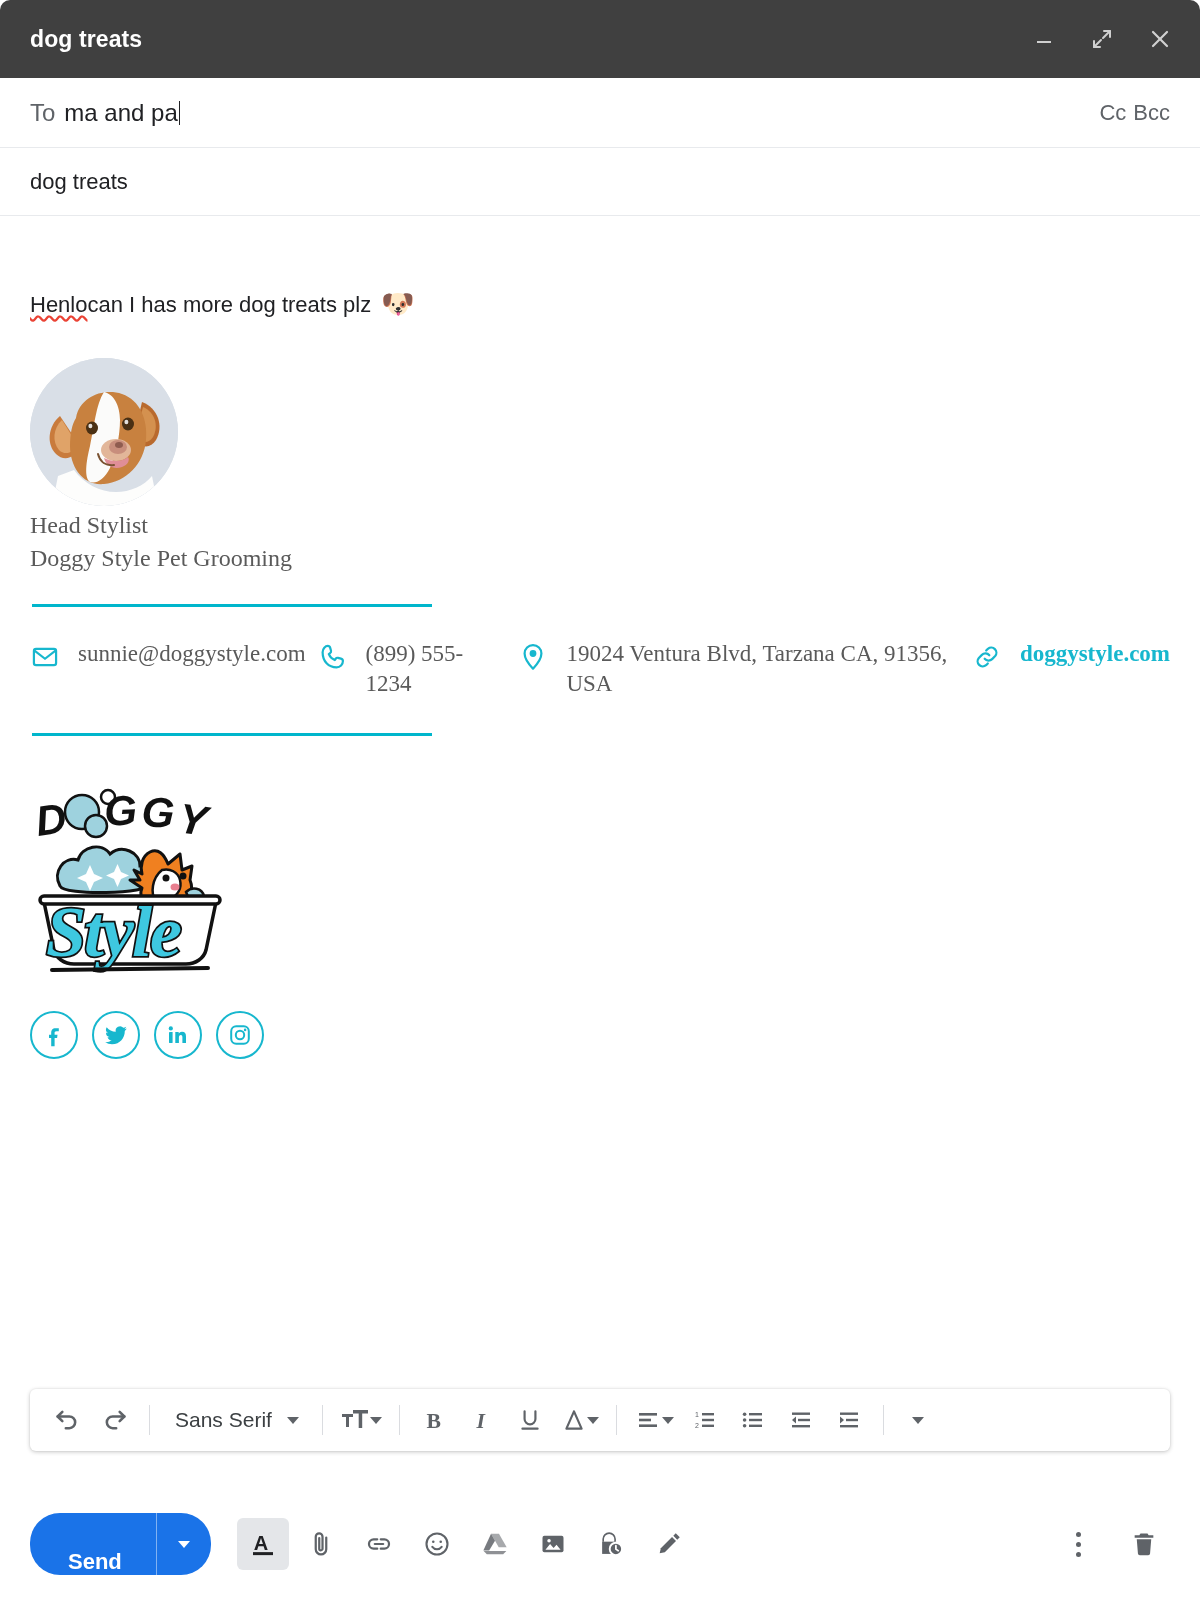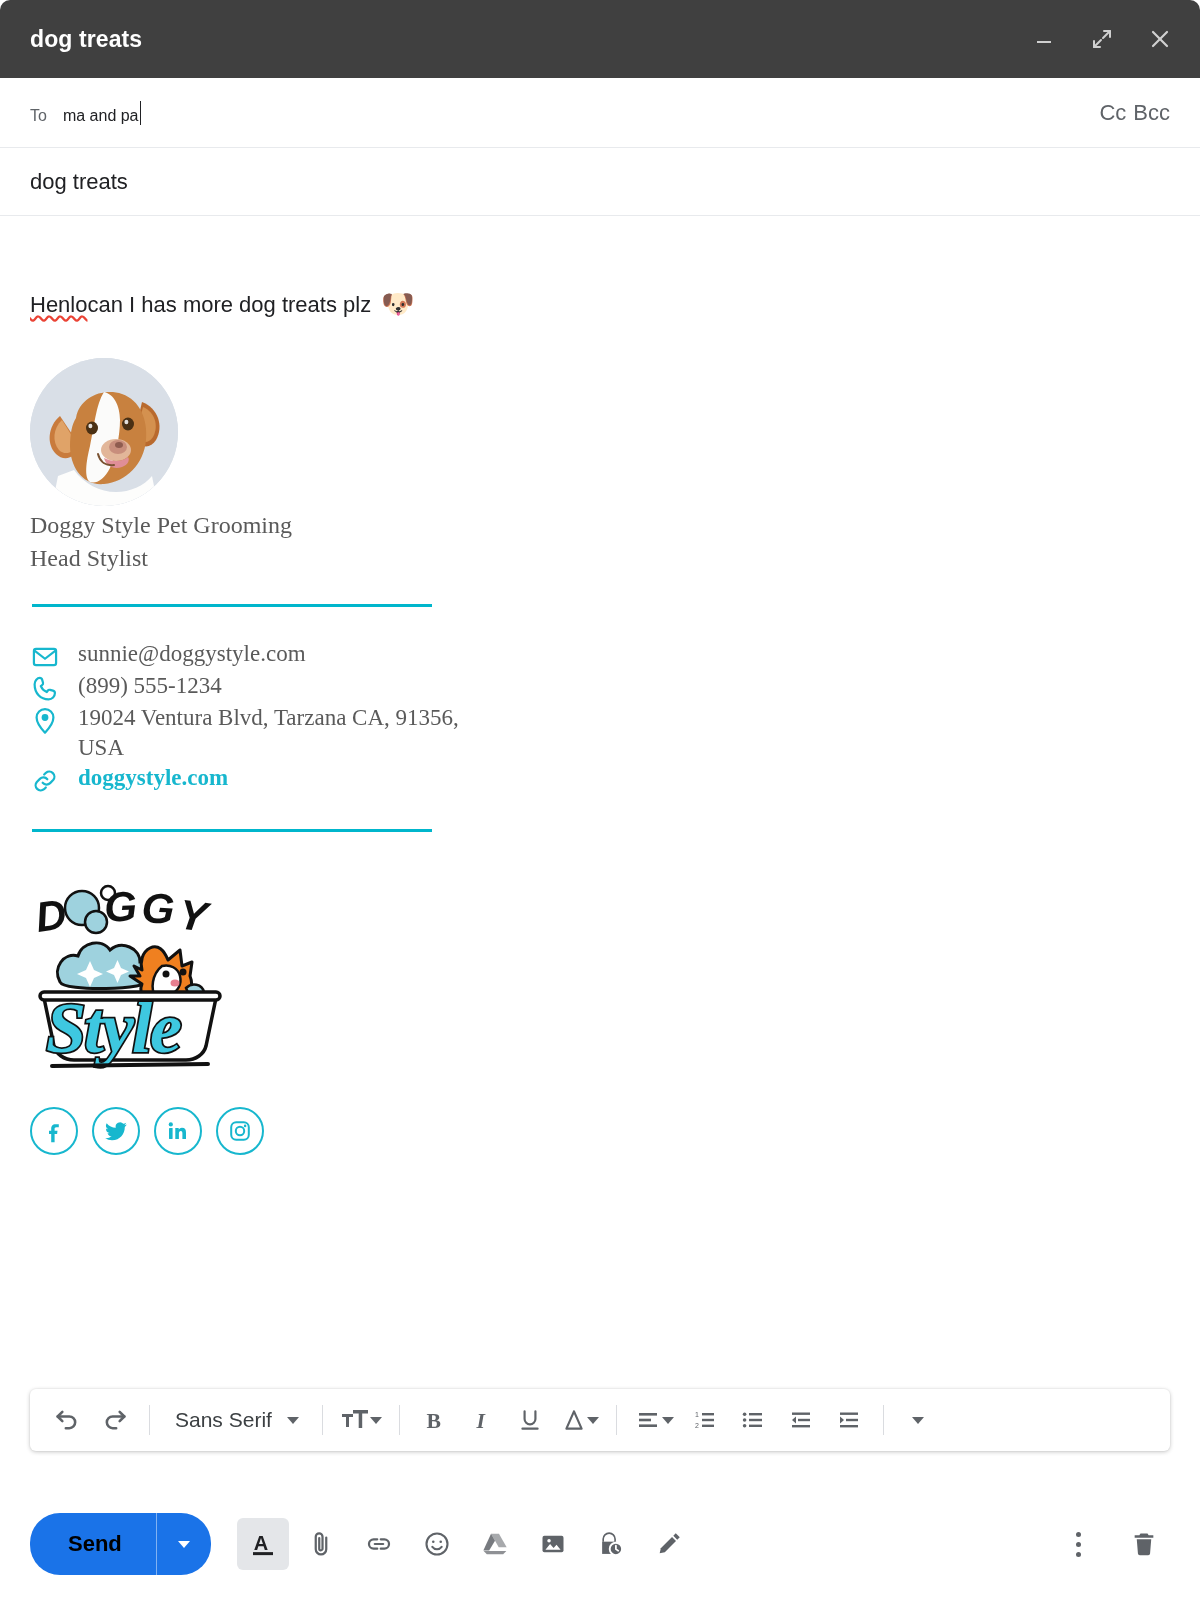--- a/index.html
+++ b/index.html
@@ -62,22 +62,21 @@
   }
   .to-row {
     height: 70px;
     display: flex;
     align-items: center;
     justify-content: space-between;
   }
   .to-left {
     display: flex;
     align-items: baseline;
-    font-size: 16px;
-    gap: 7px;
+    font-size: 24px;
   }
   .to-label {
     color: #5f6368;
     margin-right: 9px;
   }
   .to-value {
     color: #202124;
     position: relative;
   }
   .caret {
@@ -165,21 +164,22 @@
     width: 400px;
     height: 3px;
     background: #00b6cc;
     margin: 32px 0 0 2px;
   }
   .sig-rule.bottom { margin-top: 34px; }
 
   .contact-list {
     margin-top: 32px;
     display: flex;
-    flex-direction: column;
+    flex-direction: row;
+    gap: 12px;
   }
   .contact-row {
     display: flex;
     align-items: flex-start;
     gap: 18px;
   }
   .contact-icon {
     width: 30px;
     min-width: 30px;
     padding-top: 4px;
@@ -287,23 +287,23 @@
     align-items: stretch;
     height: 62px;
     background: #1a73e8;
     border-radius: 30px;
     overflow: hidden;
     cursor: pointer;
     margin-right: 26px;
   }
   .send-main {
     display: flex;
-    align-items: center;
+    align-items: flex-end;
     padding: 0 34px 0 38px;
-    color: #000000;
+    color: #ffffff;
     font-size: 22px;
     font-weight: bold;
   }
   .send-divider { width: 1px; background: rgba(255,255,255,0.45); }
   .send-arrow {
     display: flex;
     align-items: center;
     justify-content: center;
     width: 54px;
   }
@@ -425,22 +425,22 @@
             <ellipse cx="86" cy="92" rx="15" ry="11" fill="#e2b699"></ellipse>
             <ellipse cx="88" cy="89" rx="9" ry="7" fill="#c88e7c"></ellipse>
             <ellipse cx="89" cy="87" rx="4" ry="3" fill="#8f5c4f"></ellipse>
 
             <path d="M74 100 C76 108 84 112 92 109 C98 107 100 102 98 99 C92 104 82 104 74 100 Z" fill="#e08e97"></path>
             <path d="M68 96 C70 104 76 108 84 107" stroke="#7a5232" stroke-width="2" fill="none" stroke-linecap="round"></path>
           </g>
         </svg>
       </div>
 
+      <div class="sig-line">Head Stylist</div>
       <div class="sig-line">Doggy Style Pet Grooming</div>
-      <div class="sig-line">Head Stylist</div>
 
       <div class="sig-rule"></div>
 
       <div class="contact-list">
 
         <div class="contact-row">
           <span class="contact-icon">
             <svg width="28" height="28" viewBox="0 0 24 24" fill="none" stroke="#17b7ce" stroke-width="1.9" stroke-linecap="round" stroke-linejoin="round">
               <rect x="2.5" y="5" width="19" height="14" rx="1.8"></rect>
               <path d="M3 6.5l9 7 9-7"></path>

